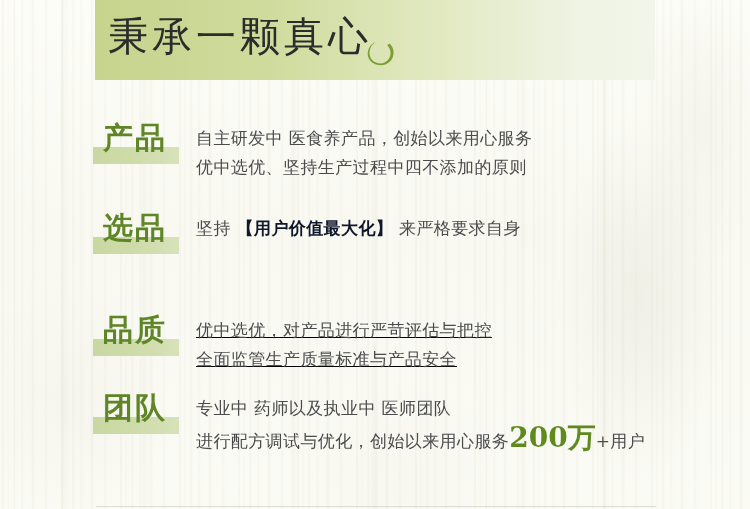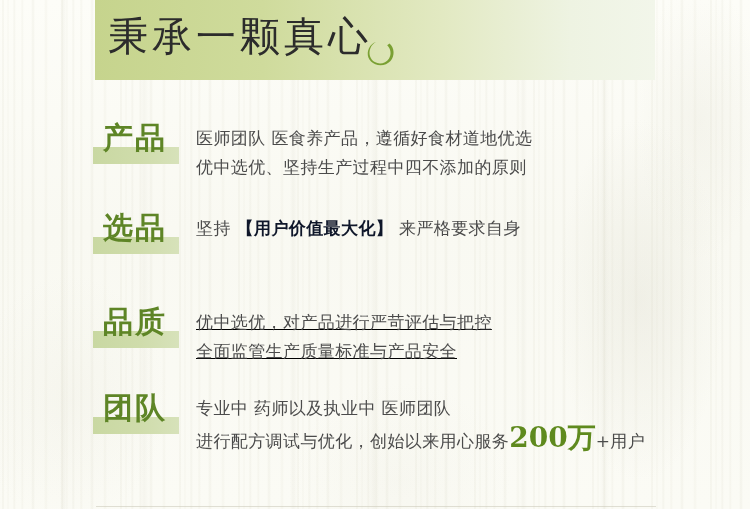--- a/index.html
+++ b/index.html
@@ -192,34 +192,34 @@
     </svg>
   </div>
 
   <div class="sections">
       <div class="section" style="top: 118px;">
         <div class="sec-label-wrap">
           <div class="sec-label-bar"></div>
           <div class="sec-label-text">产品</div>
         </div>
         <div class="sec-body" style="top: 6px;">
-          <div class="sec-line"><span>医师团队 医食养产品，遵循好食材道地优选</span></div>
+          <div class="sec-line"><span>自主研发中 医食养产品，创始以来用心服务</span></div>
           <div class="sec-line"><span>优中选优、坚持生产过程中四不添加的原则</span></div>
         </div>
       </div>
       <div class="section" style="top: 208px; padding-left: 24px;">
         <div class="sec-label-wrap">
           <div class="sec-label-bar"></div>
           <div class="sec-label-text">选品</div>
         </div>
         <div class="sec-body" style="top: 6px;">
           <div class="sec-line"><span>坚持 </span><span class="hl-green">【用户价值最大化】</span><span> 来严格要求自身</span></div>
         </div>
       </div>
-      <div class="section" style="top: 302px;">
+      <div class="section" style="top: 310px;">
         <div class="sec-label-wrap">
           <div class="sec-label-bar"></div>
           <div class="sec-label-text">品质</div>
         </div>
         <div class="sec-body" style="top: 6px; text-decoration: underline;">
           <div class="sec-line"><span>优中选优，对产品进行严苛评估与把控</span></div>
           <div class="sec-line"><span>全面监管生产质量标准与产品安全</span></div>
         </div>
       </div>
       <div class="section" style="top: 388px;">

